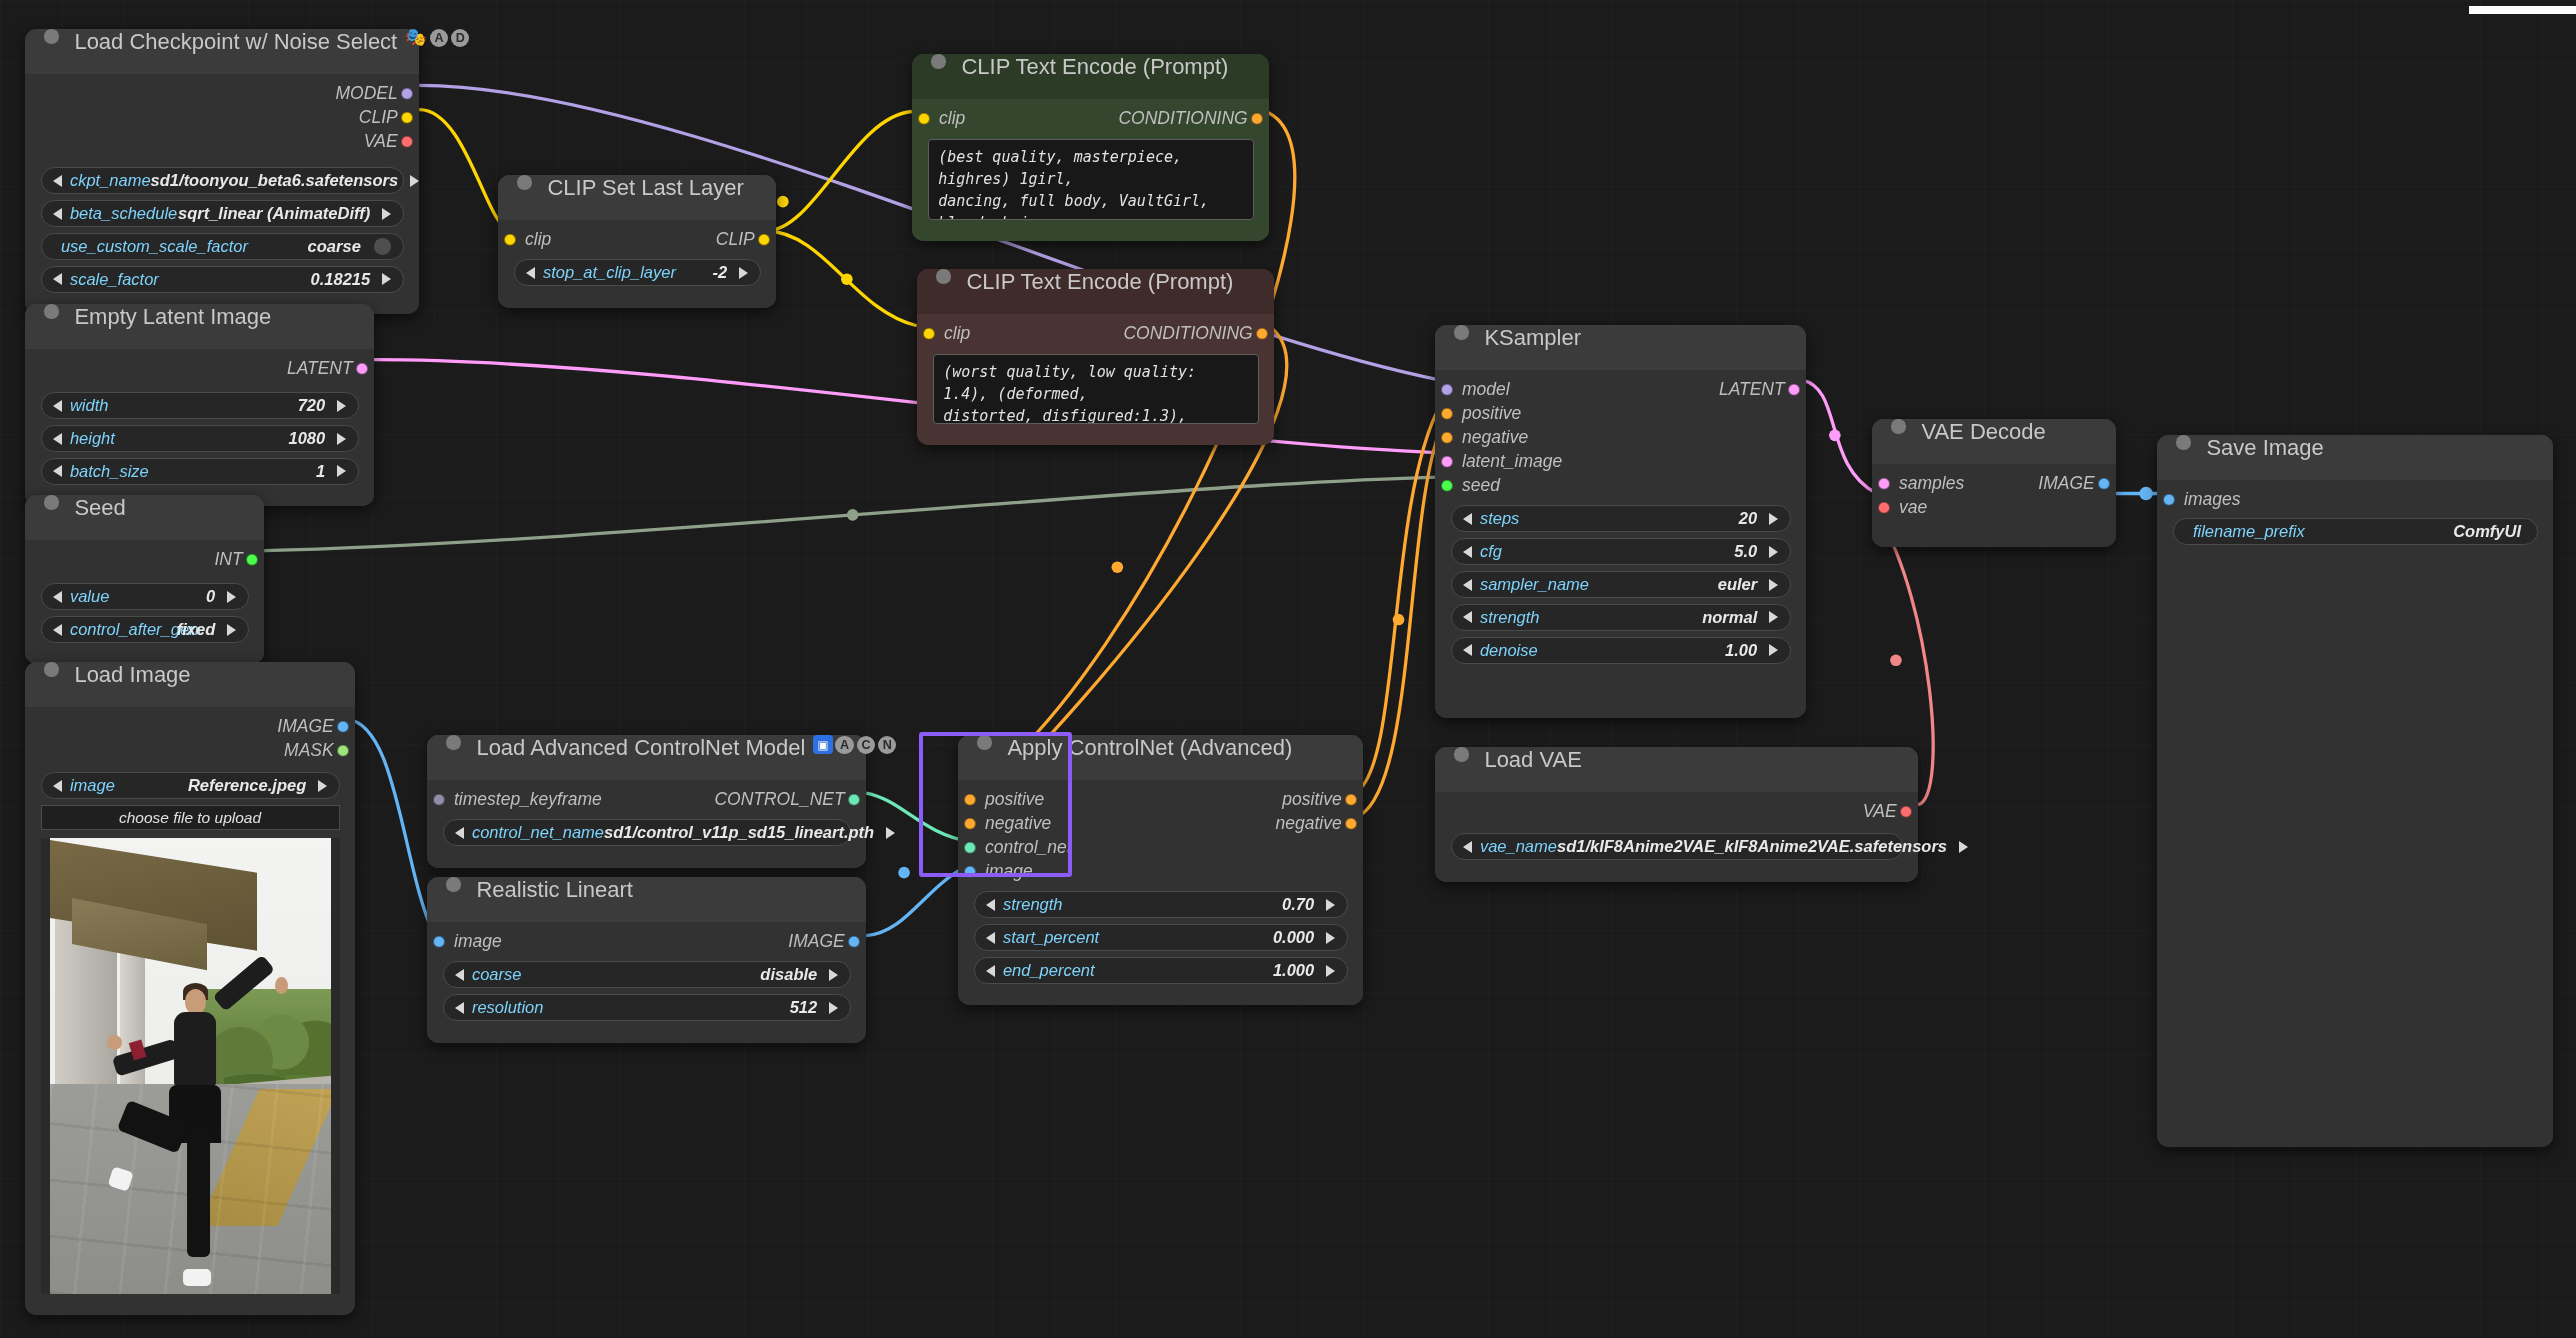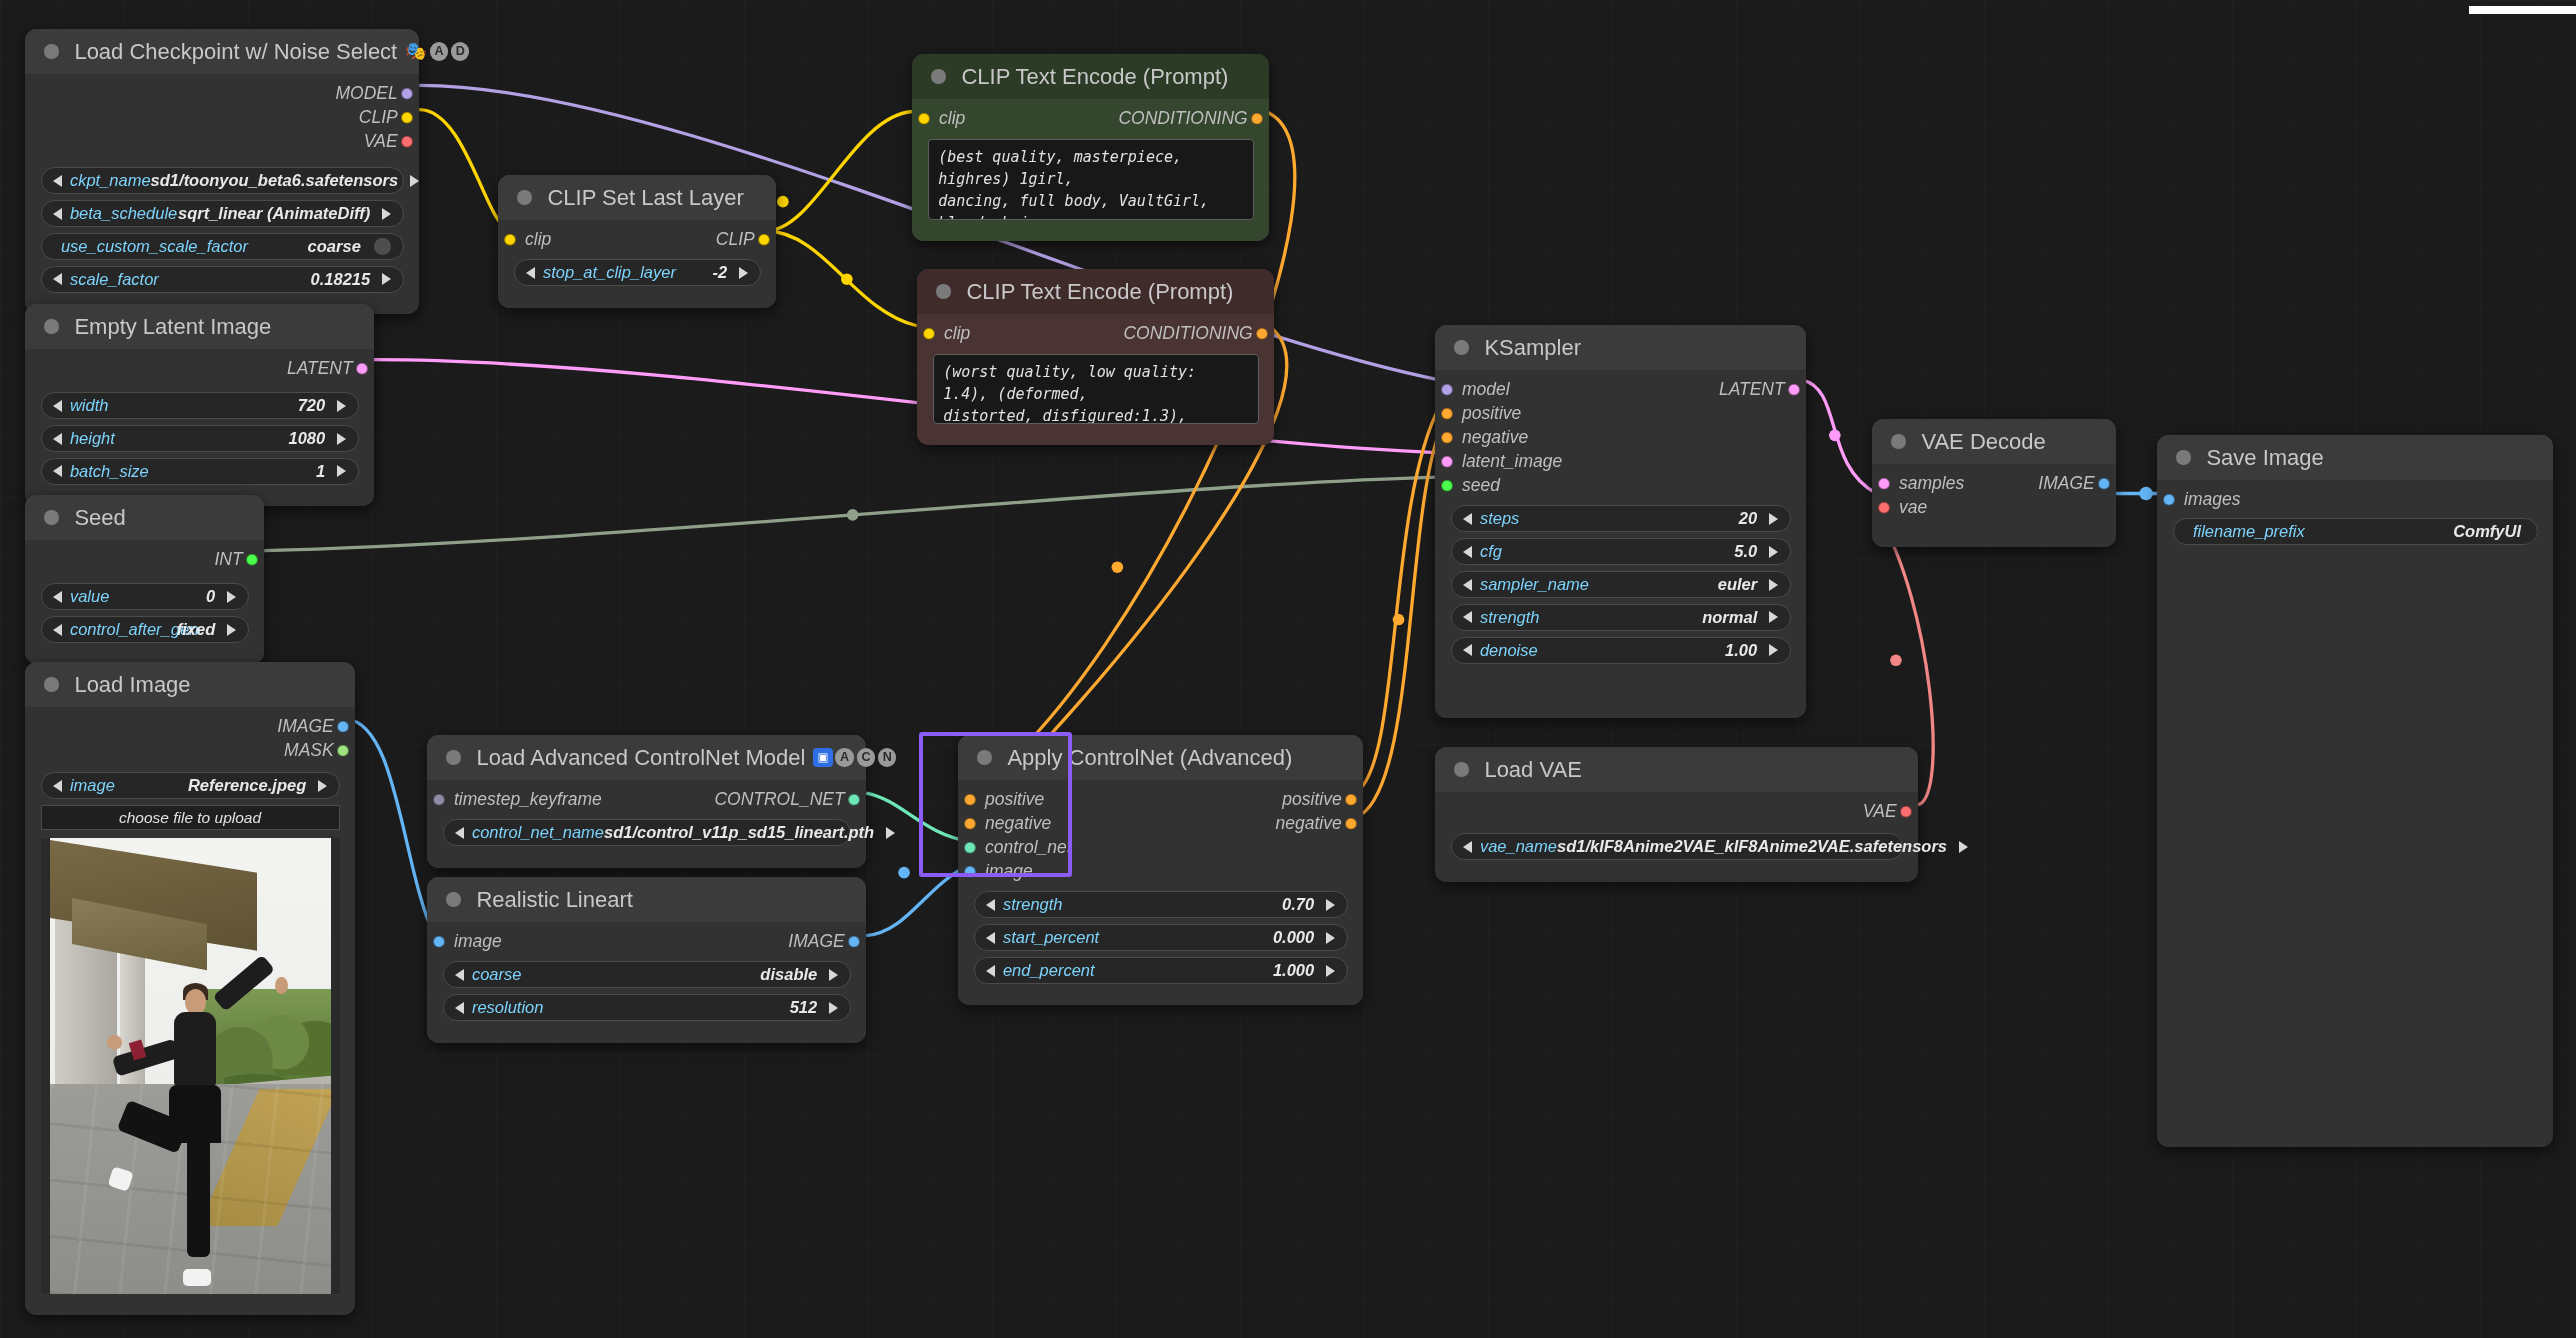--- a/index.html
+++ b/index.html
@@ -24,21 +24,21 @@
   .node {
     position: absolute;
     border-radius: 11.6px;
     background: #353535;
     box-shadow: 0 4.8px 13.6px rgba(0,0,0,0.55);
     color: #cfcfcf;
     overflow: visible;
   }
   .node .title {
     height: 45px;
-    display: flex; align-items: center;
+    display: flex; align-items: flex-start;
     padding-left: 19.4px;
     font-size: 22px;
     color: #c8c8c8;
     border-radius: 11.6px 11.6px 0 0;
     background: #3b3b3b;
     white-space: nowrap;
   }
   .node .title .dot {
     width: 14.5px; height: 14.5px; border-radius: 50%;
     background: #7a7a7a; margin-right: 15.5px; flex: none;

